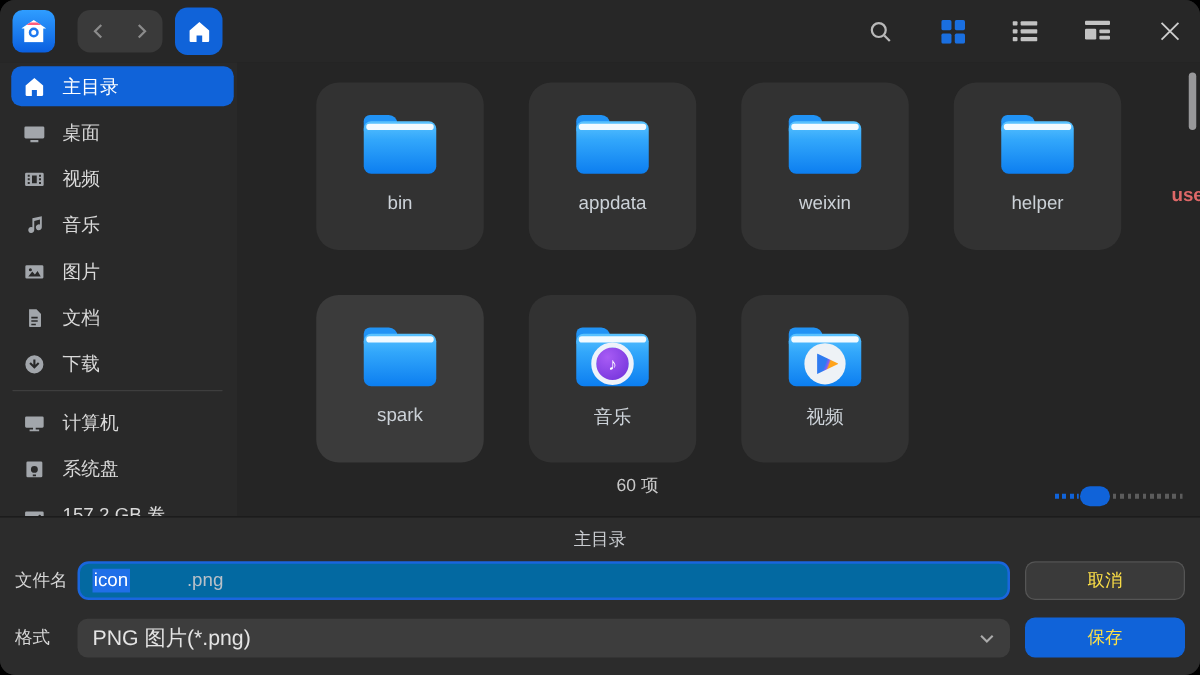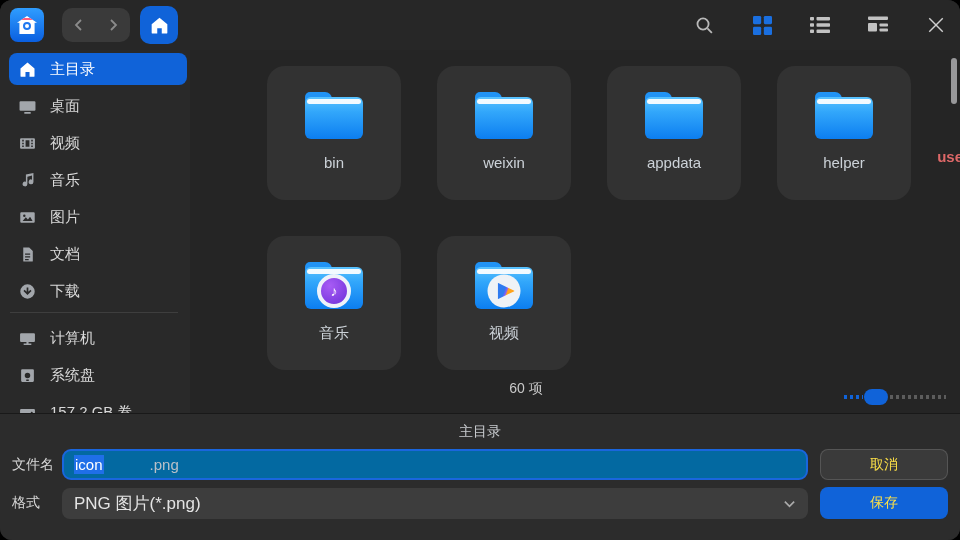--- a/index.html
+++ b/index.html
@@ -29,57 +29,57 @@
   .side-item{height:32px;margin:0 3px 5px 9px;border-radius:8px;display:flex;align-items:center;
     color:#d9d9d9;font-size:15px;}
   .side-item .s-icon{width:17px;height:17px;margin-left:10px;color:#a2a6ab;display:flex;align-items:center;}
   .side-item .s-label{margin-left:14px;white-space:nowrap;}
   .side-item.active{background:var(--accent,#1063d9);color:#fff;}
   .side-item.active .s-icon{color:#fff;}
   .side-sep{height:1px;background:#3e3e3e;margin:4px 12px 9px 10px;}
 
   
   .content{position:relative;flex:1;background:#252525;overflow:hidden;}
-  .grid{position:absolute;left:77px;top:16px;display:grid;grid-template-columns:repeat(4,134px);
+  .grid{position:absolute;left:63px;top:16px;display:grid;grid-template-columns:repeat(4,134px);
     grid-auto-rows:134px;column-gap:33px;row-gap:33px;gap:36px;}
   .tile{background:#323232;border-radius:18px;display:flex;flex-direction:column;align-items:center;}
   .tile.hovered{background:#3b3b3b;}
   .fname{margin-top:15px;font-size:15px;color:#ccd2d8;}
   .folder{position:relative;width:58px;height:47px;margin-top:26px;}
   .folder .tab{position:absolute;left:0;top:0;width:27px;height:13px;border-radius:5px 7px 0 0;background:#2193f5;}
   .folder .fbody{position:absolute;left:0;top:5px;width:58px;height:42px;border-radius:6px;
     background:linear-gradient(180deg,#5ac3ff 0%,#32a7fb 35%,#0c7ef0 100%);}
   .folder .fbody::after{content:"";position:absolute;left:2px;right:2px;top:2px;height:5px;border-radius:3px;
     background:rgba(255,255,255,.93);}
   .badge{display:none;position:absolute;left:50%;top:29px;transform:translate(-50%,-50%);}
   .badge.music-note{display:flex;align-items:center;justify-content:center;width:26px;height:26px;border-radius:50%;
     background:radial-gradient(circle at 35% 30%,#a85cf5,#6d2fd8);border:4px solid #eef2fa;color:#fff;font-size:14px;}
   .badge.music-note::after{content:"♪";}
   .badge.play{display:block;width:33px;height:33px;border-radius:50%;background:#eef2f6;}
   .badge.play::after{content:"";position:absolute;left:31%;top:25%;width:52%;height:50%;
     clip-path:polygon(0 0,100% 50%,0 100%);
     background:linear-gradient(110deg,#2e7bf0 42%,#8a5cf5 52%,#ffa31a 58%);}
   .scroll-thumb{position:absolute;right:3px;top:8px;width:6px;height:46px;border-radius:3px;background:#98989a;}
   .clipped-text{position:absolute;right:-3px;top:98px;font-size:15px;font-weight:bold;color:#de6868;}
-  .status{position:absolute;left:336px;top:330px;transform:translateX(-50%);font-size:14px;color:#c8c8c8;}
+  .status{position:absolute;left:320px;top:330px;transform:translateX(-50%);font-size:14px;color:#c8c8c8;}
   .zoom-slider{position:absolute;right:14px;top:339px;width:102px;height:16px;}
   .zoom-slider .track-l{position:absolute;left:0;top:6px;width:19px;height:4px;
     background:repeating-linear-gradient(90deg,var(--accent,#1063d9) 0 3px,transparent 3px 6px);}
   .zoom-slider .track-r{position:absolute;left:46px;right:0;top:6px;height:4px;
     background:repeating-linear-gradient(90deg,#5c5c5c 0 3px,transparent 3px 6px);}
   .zoom-slider .handle{position:absolute;left:20px;top:0;width:24px;height:16px;border-radius:8px;
     background:var(--accent,#1063d9);}
 
   
   .footer{position:absolute;left:0;right:0;bottom:0;height:127px;background:#2c2c2c;
     border-top:1px solid #191919;box-sizing:border-box;}
   .location{text-align:center;padding-top:9px;font-size:14px;color:#c9ccd0;height:20px;}
   .frow{display:flex;align-items:center;margin:0 12px;}
   .frow.r1{margin-top:6px;}
-  .frow.r2{margin-top:7px;}
+  .frow.r2{margin-top:14px;}
   .flabel{width:50px;flex:0 0 50px;font-size:14px;color:#d6d6d6;}
   .fninput{flex:1;height:31px;box-sizing:border-box;border:2px solid #1a66dd;border-radius:9px;
     background:#0369a1;display:flex;align-items:center;padding:0 10px;font-size:15px;}
   .fninput .sel{background:var(--selection,#1f6fe8);color:#fff;padding:1px 1px;}
   .fninput .rest{color:#b9c0c8;padding-left:46px;}
   .btn{width:128px;flex:0 0 128px;height:31px;margin-left:12px;border-radius:8px;font-size:14px;
     font-family:inherit;display:flex;align-items:center;justify-content:center;box-sizing:border-box;border:none;}
   .btn.cancel{background:#3a3a3a;border:1px solid rgba(255,255,255,.14);color:#fde047;}
   .btn.save{background:var(--accent,#1063d9);color:#fde047;height:32px;}
   .select{flex:1;height:31px;box-sizing:border-box;border-radius:8px;background:#3d3d3d;
@@ -249,37 +249,45 @@
 
     </div>
     <div class="fname">bin</div>
   </div>
           <div class="tile">
     <div class="folder">
       <span class="tab"></span>
       <span class="fbody"></span>
 
     </div>
+    <div class="fname">appdata</div>
+  </div>
+          <div class="tile">
+    <div class="folder">
+      <span class="tab"></span>
+      <span class="fbody"></span>
+
+    </div>
     <div class="fname">weixin</div>
   </div>
           <div class="tile">
     <div class="folder">
       <span class="tab"></span>
       <span class="fbody"></span>
 
     </div>
-    <div class="fname">appdata</div>
-  </div>
-          <div class="tile">
-    <div class="folder">
-      <span class="tab"></span>
-      <span class="fbody"></span>
-
-    </div>
     <div class="fname">helper</div>
+  </div>
+          <div class="tile hovered">
+    <div class="folder">
+      <span class="tab"></span>
+      <span class="fbody"></span>
+
+    </div>
+    <div class="fname">spark</div>
   </div>
           <div class="tile">
     <div class="folder">
       <span class="tab"></span>
       <span class="fbody"></span>
       <span class="badge music-note"></span>
     </div>
     <div class="fname">音乐</div>
   </div>
           <div class="tile">

